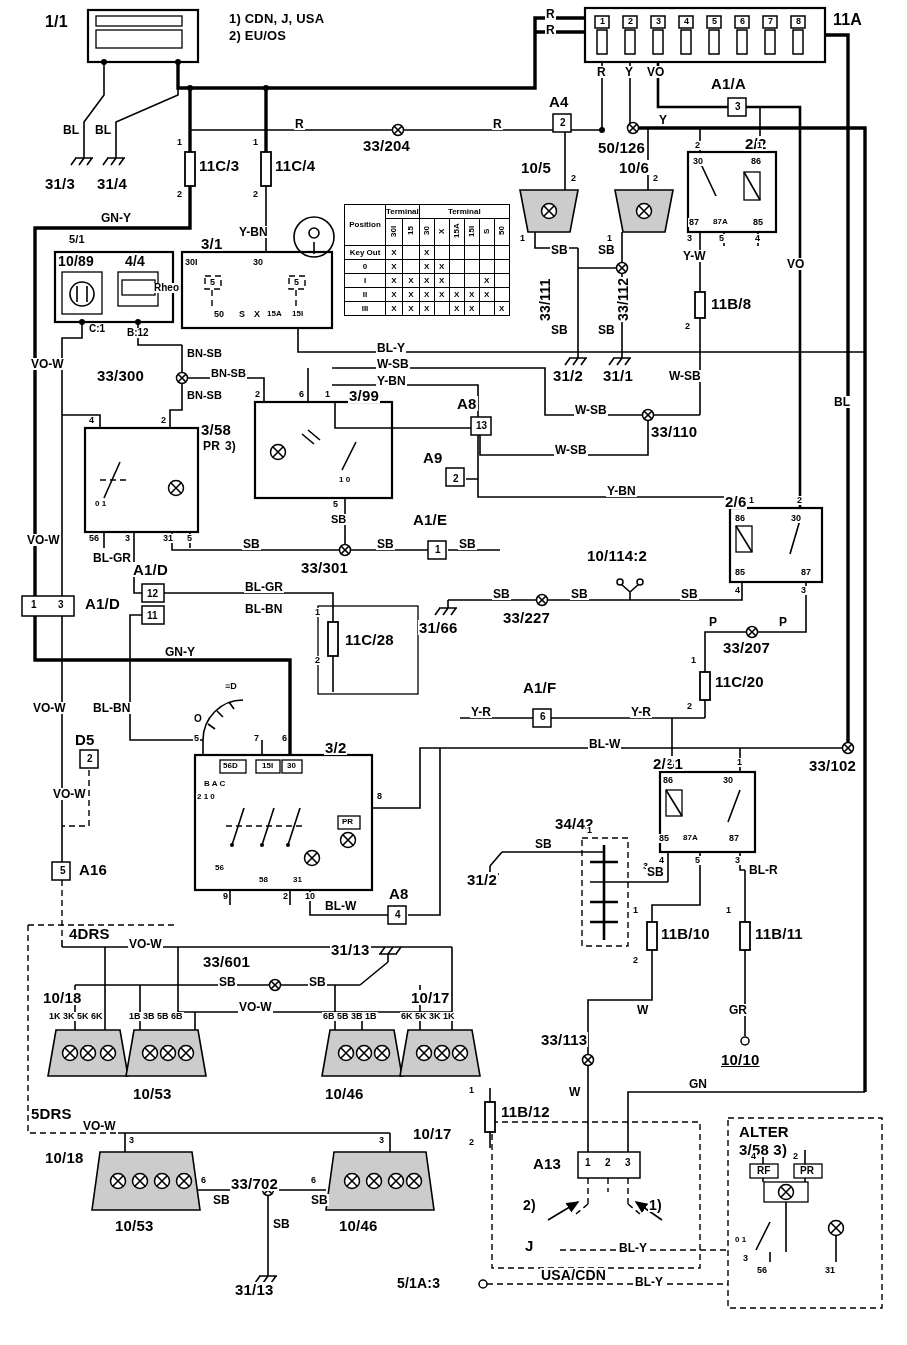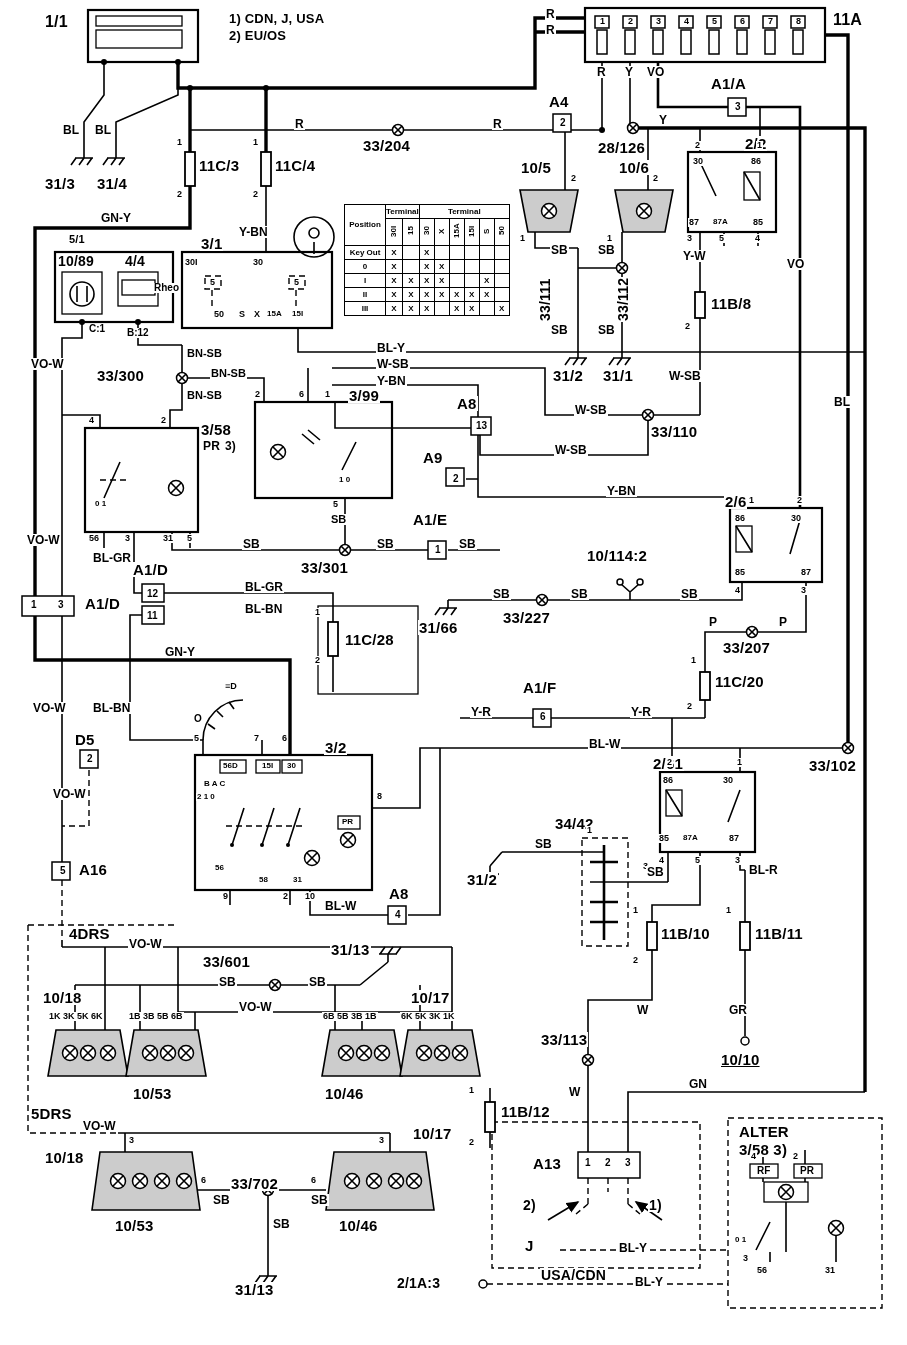--- a/index.html
+++ b/index.html
@@ -260,21 +260,21 @@
       <span class="lbl" style="left: 596px; top: 66px;">R</span>
       <span class="lbl" style="left: 624px; top: 66px;">Y</span>
       <span class="lbl" style="left: 646px; top: 66px;">VO</span>
       <span class="lbl b" style="left: 710px; top: 76px; font-size: 15px;">A1/A</span>
       <span class="lbl" style="left: 734px; top: 102px; font-size: 10px;">3</span>
       <span class="lbl b" style="left: 548px; top: 94px; font-size: 15px;">A4</span>
       <span class="lbl" style="left: 559px; top: 118px; font-size: 10px;">2</span>
       <span class="lbl" style="left: 294px; top: 118px;">R</span>
       <span class="lbl b" style="left: 362px; top: 138px; font-size: 15px;">33/204</span>
       <span class="lbl" style="left: 492px; top: 118px;">R</span>
-      <span class="lbl b" style="left: 597px; top: 140px; font-size: 15px;">28/126</span>
+      <span class="lbl b" style="left: 597px; top: 140px; font-size: 15px;">50/126</span>
       <span class="lbl" style="left: 658px; top: 114px;">Y</span>
       <span class="lbl b" style="left: 744px; top: 136px; font-size: 15px;">2/2</span>
       <span class="lbl" style="left: 692px; top: 157px; font-size: 9px;">30</span>
       <span class="lbl" style="left: 750px; top: 157px; font-size: 9px;">86</span>
       <span class="lbl" style="left: 688px; top: 218px; font-size: 9px;">87</span>
       <span class="lbl" style="left: 712px; top: 218px; font-size: 8px;">87A</span>
       <span class="lbl" style="left: 752px; top: 218px; font-size: 9px;">85</span>
       <span class="lbl" style="left: 694px; top: 141px; font-size: 9px;">2</span>
       <span class="lbl" style="left: 756px; top: 141px; font-size: 9px;">1</span>
       <span class="lbl" style="left: 686px; top: 234px; font-size: 9px;">3</span>
@@ -497,21 +497,21 @@
       <span class="lbl" style="left: 468px; top: 1138px; font-size: 9px;">2</span>
       <span class="lbl b" style="left: 532px; top: 1156px; font-size: 15px;">A13</span>
       <span class="lbl" style="left: 584px; top: 1158px; font-size: 10px;">1</span>
       <span class="lbl" style="left: 604px; top: 1158px; font-size: 10px;">2</span>
       <span class="lbl" style="left: 624px; top: 1158px; font-size: 10px;">3</span>
       <span class="lbl b" style="left: 522px; top: 1198px; font-size: 14px;">2)</span>
       <span class="lbl b" style="left: 648px; top: 1198px; font-size: 14px;">1)</span>
       <span class="lbl b" style="left: 524px; top: 1238px; font-size: 15px;">J</span>
       <span class="lbl" style="left: 618px; top: 1242px;">BL-Y</span>
       <span class="lbl b" style="left: 540px; top: 1268px; font-size: 14px;">USA/CDN</span>
-      <span class="lbl b" style="left: 396px; top: 1276px; font-size: 14px;">2/1A:3</span>
+      <span class="lbl b" style="left: 396px; top: 1276px; font-size: 14px;">5/1A:3</span>
       <span class="lbl" style="left: 634px; top: 1276px;">BL-Y</span>
       <span class="lbl b" style="left: 738px; top: 1124px; font-size: 15px;">ALTER</span>
       <span class="lbl b" style="left: 738px; top: 1142px; font-size: 15px;">3/58 3)</span>
       <span class="lbl" style="left: 750px; top: 1152px; font-size: 9px;">4</span>
       <span class="lbl" style="left: 792px; top: 1152px; font-size: 9px;">2</span>
       <span class="lbl" style="left: 756px; top: 1166px; font-size: 10px;">RF</span>
       <span class="lbl" style="left: 799px; top: 1166px; font-size: 10px;">PR</span>
       <span class="lbl" style="left: 734px; top: 1236px; font-size: 8px;">0 1</span>
       <span class="lbl" style="left: 742px; top: 1254px; font-size: 9px;">3</span>
       <span class="lbl" style="left: 756px; top: 1266px; font-size: 9px;">56</span>

